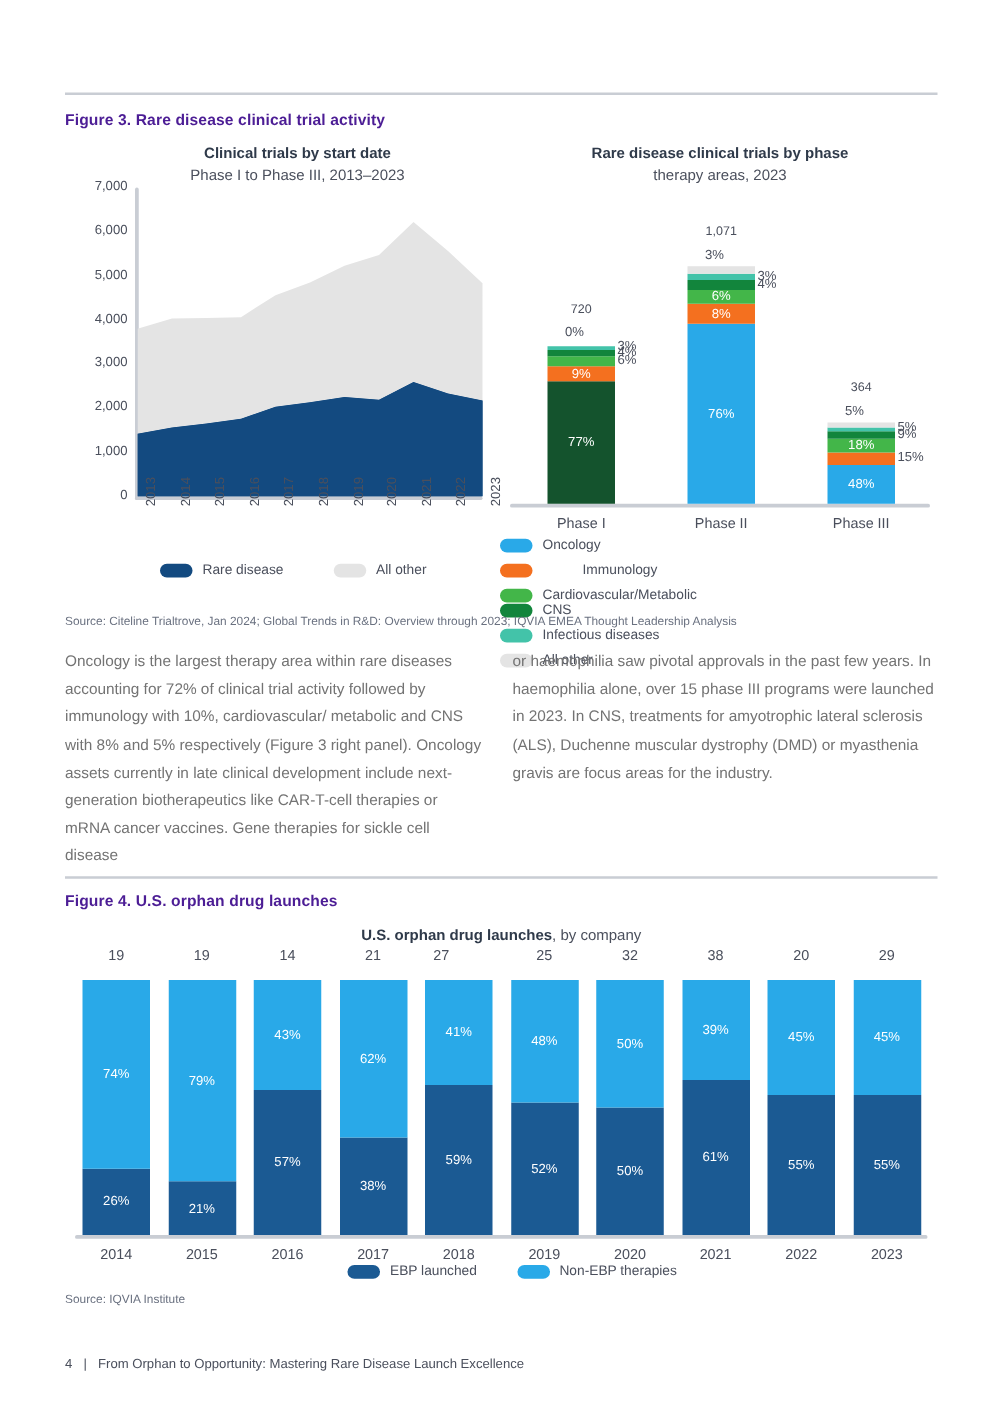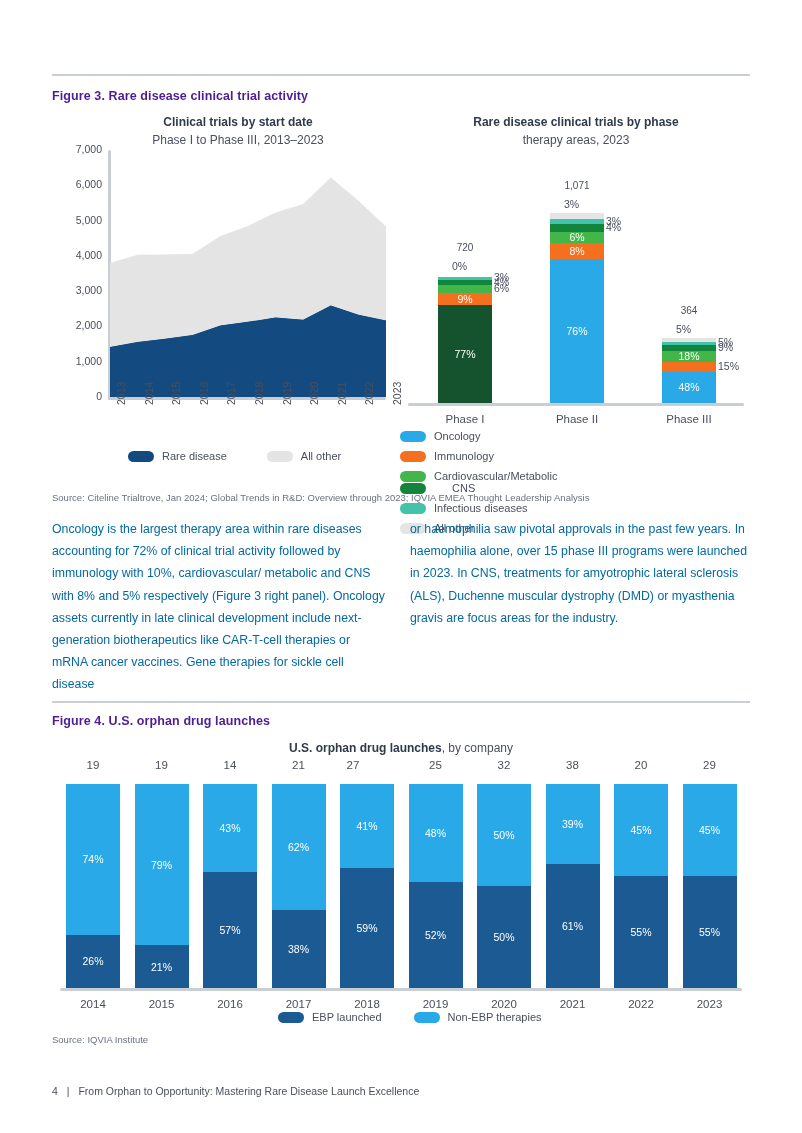--- a/index.html
+++ b/index.html
@@ -41,21 +41,21 @@
   
   #phase-chart{position:absolute;}
   .pbar{position:absolute;width:54px;}
   .seg{position:absolute;left:0;width:54px;display:flex;align-items:center;justify-content:center;
        color:#fff;font-size:10.5px;}
   .ptot{position:absolute;font-size:10px;color:#4a4f5c;text-align:center;width:80px;}
   .pxlab{position:absolute;font-size:11.5px;color:#4a4f5c;text-align:center;width:110px;}
   .outlab{position:absolute;font-size:10.5px;color:#4a4f5c;}
 
   
-  .col{position:absolute;font-size:12.3px;line-height:22.2px;color:#0369a1;}
+  .col{position:absolute;font-size:12.3px;line-height:22.2px;color:#737373;}
 
   .source{position:absolute;font-size:9.5px;color:#6a7180;}
 
   
   #fig4{position:absolute;}
   .f4bar{position:absolute;width:54px;}
   .f4seg{position:absolute;left:0;width:54px;display:flex;align-items:center;justify-content:center;
          color:#fff;font-size:10.5px;}
   .f4tot{position:absolute;font-size:11.5px;color:#4a4f5c;text-align:center;width:70px;}
   .f4x{position:absolute;font-size:11.5px;color:#4a4f5c;text-align:center;width:70px;}
@@ -179,31 +179,31 @@
       <div class="pxlab" style="left: 236px; top: 253px;">Phase III</div>
     </div>
 
   <div style="position:absolute;left:400px;top:430px;width:352px;">
     <div style="display:flex;flex-direction:column;">
       <div style="width:178px;">
         <div class="lg-item" style="margin-bottom:8px;">
           <span class="swatch" style="background:#29A9E8"></span>
           <span class="lg-label">Oncology</span>
         </div>
-        <div class="lg-item" style="margin-bottom:8px;">
+        <div class="lg-item" style="margin-bottom:8px;gap:32px;">
           <span class="swatch" style="background:#F4701F"></span>
           <span class="lg-label">Immunology</span>
         </div>
         <div class="lg-item">
           <span class="swatch" style="background:#43B649"></span>
           <span class="lg-label">Cardiovascular/Metabolic</span>
         </div>
       </div>
       <div style="width:174px;">
-        <div class="lg-item" style="margin-bottom:8px;gap:18px;">
+        <div class="lg-item" style="margin-bottom:8px;">
           <span class="swatch" style="background:#12853C"></span>
           <span class="lg-label">CNS</span>
         </div>
         <div class="lg-item" style="margin-bottom:8px;">
           <span class="swatch" style="background:#43C3A9"></span>
           <span class="lg-label">Infectious diseases</span>
         </div>
         <div class="lg-item">
           <span class="swatch" style="background:#E4E4E4"></span>
           <span class="lg-label">All other</span>

